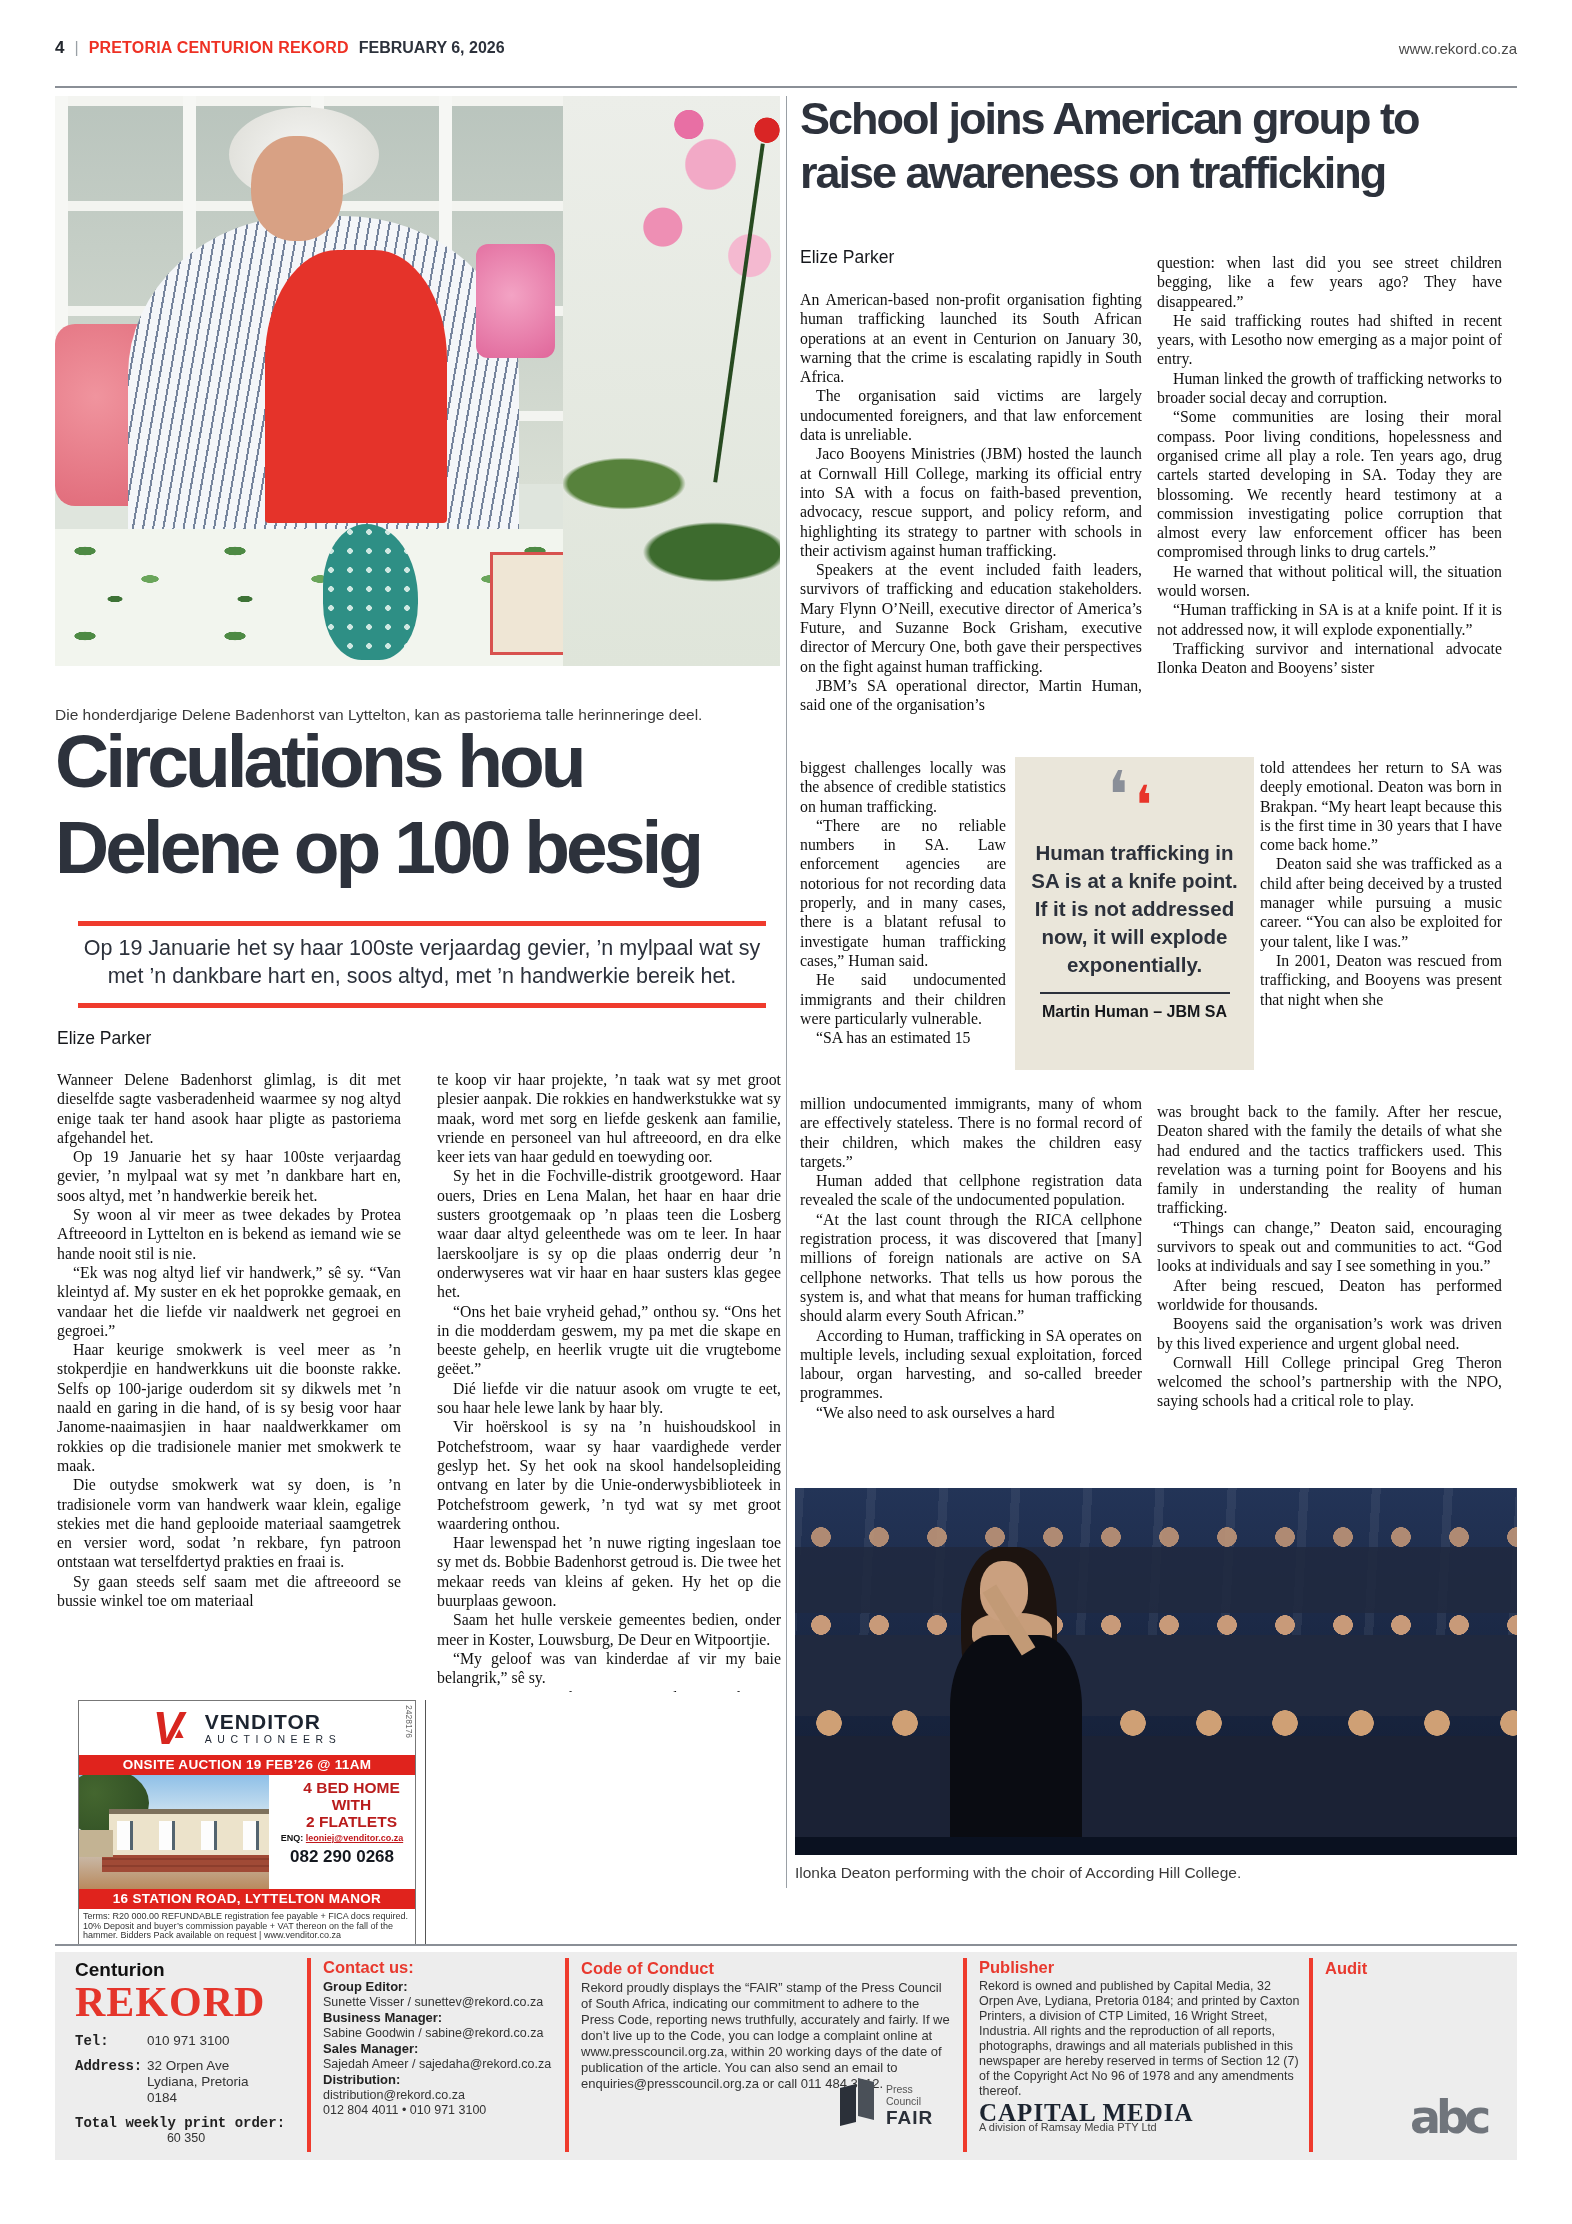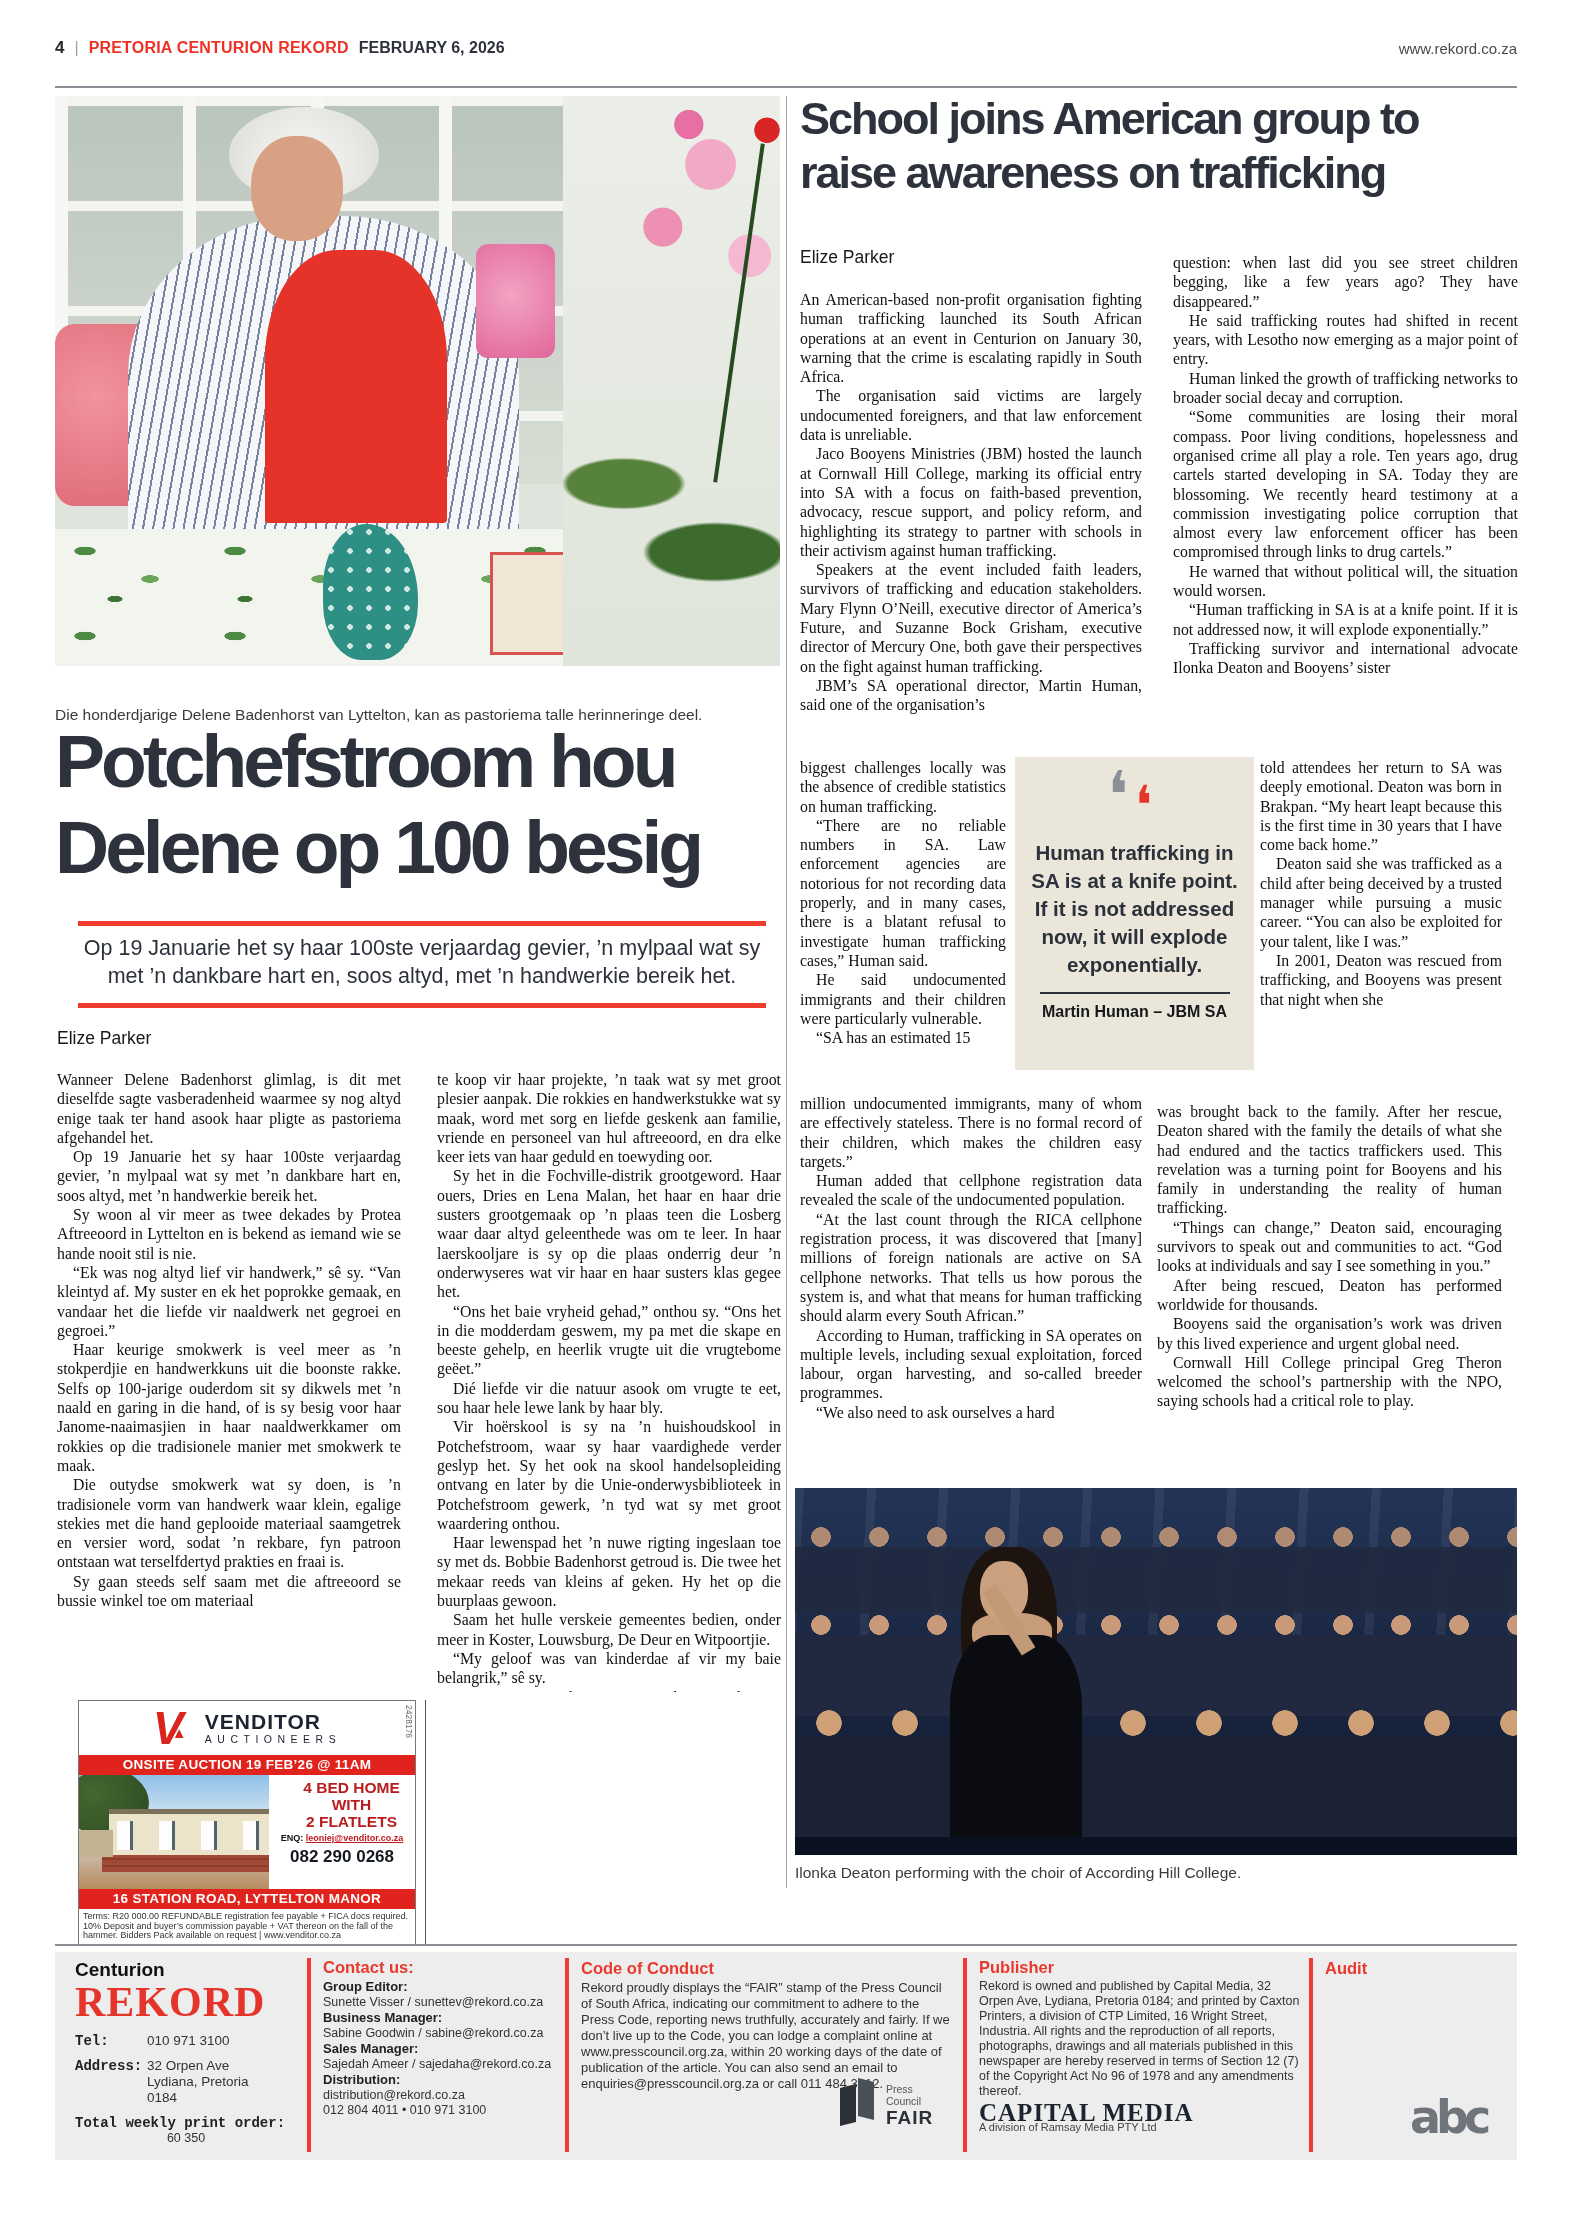--- a/index.html
+++ b/index.html
@@ -101,21 +101,21 @@
   .ad-terms{font-size:9px;line-height:9.5px;color:#333;padding:3px 4px 0 4px;}
 
   
   .hl-right{left:800px;top:92px;width:717px;font-weight:700;color:#2d323c;
             font-size:45px;line-height:54px;letter-spacing:-2px;}
   .by-right{left:800px;top:247px;}
   .rcol{overflow:hidden;}
   .c1s1{left:800px;top:290px;width:342px;height:466px;}
   .c1s2{left:800px;top:758px;width:206px;height:334px;}
   .c1s3{left:800px;top:1094px;width:342px;height:392px;}
-  .c2s1{left:1157px;top:253px;width:345px;height:503px;margin-left:16px;}
+  .c2s1{left:1157px;top:253px;width:345px;height:503px;}
   .c2s2{left:1260px;top:758px;width:242px;height:344px;}
   .c2s3{left:1157px;top:1102px;width:345px;height:384px;}
 
   .pullquote{left:1015px;top:757px;width:239px;height:313px;background:#eae6da;text-align:center;}
   .qmarks{height:78px;position:relative;}
   .qm{position:absolute;font-family:"DejaVu Sans",sans-serif;line-height:1;}
   .qm-gray{left:92px;top:6px;font-size:66px;color:#8a8f98;}
   .qm-red{left:120px;top:22px;font-size:54px;color:#e8352a;}
   .pq-text{font-size:20.5px;line-height:28px;font-weight:700;color:#2c313b;padding:4px 14px 0 14px;}
   .pq-line{width:190px;border-top:2px solid #2c313b;margin:13px auto 9px auto;}
@@ -199,21 +199,21 @@
     <div class="pw-card"></div>
     <div class="pw-orchids">
       <div class="pw-stem"></div>
     </div>
   </div>
   <div class="abs vrule div-main"></div>
 
   <div class="abs caption cap-left">Die honderdjarige Delene Badenhorst van Lyttelton, kan as pastoriema talle herinneringe deel.</div>
 
   <div class="abs hl-left">
-    <div>Potchefstroom hou</div>
+    <div>Circulations hou</div>
     <div>Delene op 100 besig</div>
   </div>
   <div class="abs redbar rule-a"></div>
   <div class="abs standfirst">Op 19 Januarie het sy haar 100ste verjaardag gevier, ’n mylpaal wat sy met ’n dankbare hart en, soos altyd, met ’n handwerkie bereik het.</div>
   <div class="abs redbar rule-b"></div>
   <div class="abs byline by-left">Elize Parker</div>
 
   <div class="abs news cont lcol1">
       <p class="para">Wanneer Delene Badenhorst glimlag, is dit met dieselfde sagte vasberadenheid waarmee sy nog altyd enige taak ter hand asook haar pligte as pastoriema afgehandel het.</p>
       <p class="para">Op 19 Januarie het sy haar 100ste verjaardag gevier, ’n mylpaal wat sy met ’n dankbare hart en, soos altyd, met ’n handwerkie bereik het.</p>

